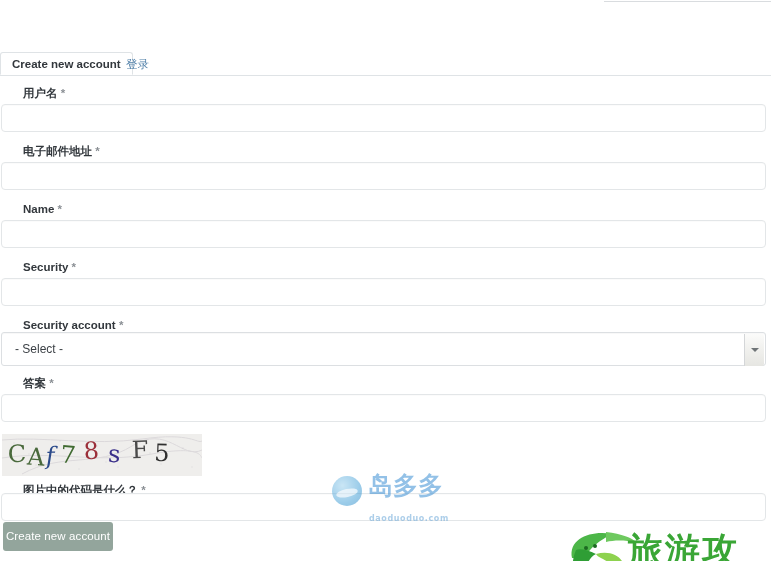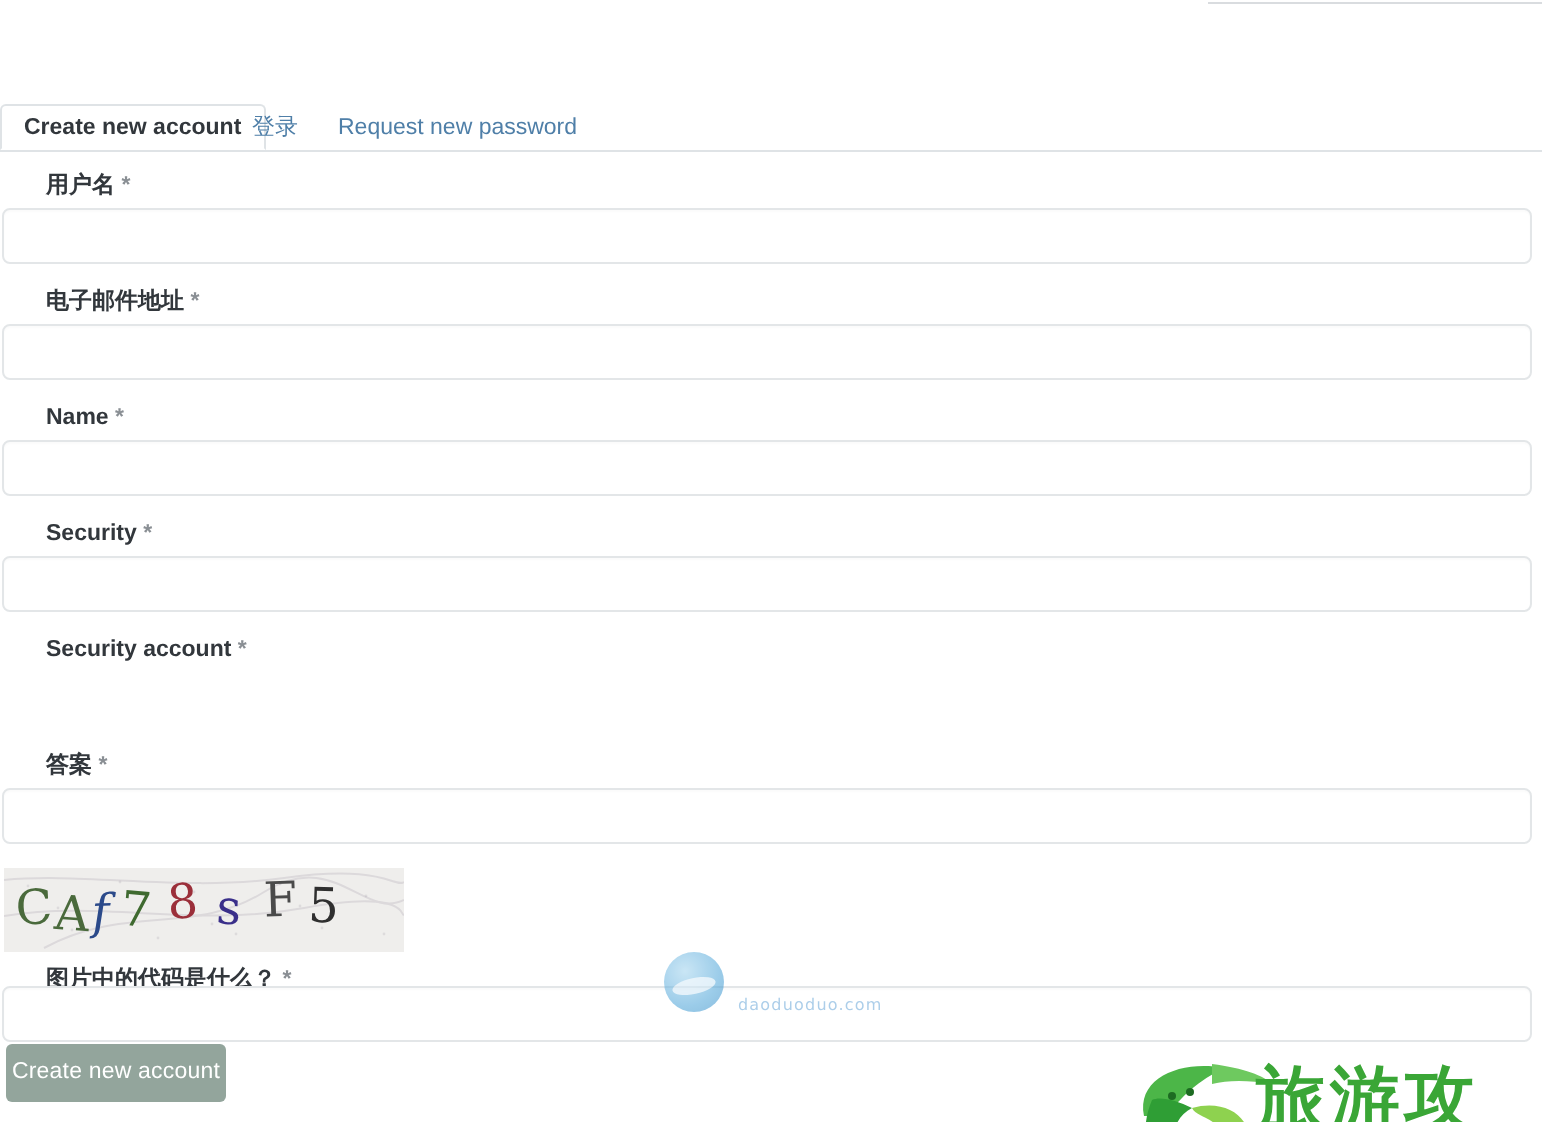--- a/index.html
+++ b/index.html
@@ -207,25 +207,26 @@
     font-size: 25px;
     font-weight: 700;
     color: #3b8fd4;
     letter-spacing: 0px;
     font-family: "DejaVu Sans", sans-serif;
     line-height: 28px;
   }
   .wm-center .wm-sub {
     position: absolute;
     left: 37px;
-    top: 24px;
+    top: 40px;
     font-size: 8px;
     color: #6aa7d8;
     letter-spacing: 0.6px;
     font-family: "DejaVu Sans", sans-serif;
+    font-weight: bold;
   }
   .wm-center .wm-globe {
     position: absolute;
     left: 0px;
     top: 2px;
     width: 30px;
     height: 30px;
     border-radius: 50%;
     background: radial-gradient(circle at 35% 32%, #9fd2ee 0%, #4aa3d8 62%, #2a86c4 100%);
   }
@@ -289,23 +290,20 @@
   <div class="top-rule"></div>
 
 
   <div class="tabs">
     <div class="tab active">
       <span>Create new account</span>
     </div>
     <div class="tab link tab-login">
       <span>登录</span>
     </div>
-    <div class="tab link tab-request">
-      <span>Request new password</span>
-    </div>
   </div>
 
   <div class="field-label" style="top:86px">
     <span>用户名</span>
     <span class="req">*</span>
   </div>
   <input class="text-input" style="top: 104px;" type="text" value="">
 
   <div class="field-label" style="top:144px">
     <span>电子邮件地址</span>
@@ -321,20 +319,26 @@
 
   <div class="field-label" style="top:260px">
     <span>Security</span>
     <span class="req">*</span>
   </div>
   <input class="text-input" style="top: 278px;" type="text" value="">
 
   <div class="field-label" style="top:318px">
     <span>Security account</span>
     <span class="req">*</span>
+  </div>
+  <div class="select-wrap" style="top:332px">
+    <span class="select-value">- Select -</span>
+    <span class="select-button">
+      <span class="select-arrow"></span>
+    </span>
   </div>
 
   <div class="field-label" style="top:376px">
     <span>答案</span>
     <span class="req">*</span>
   </div>
   <input class="text-input" style="top: 394px;" type="text" value="">
 
   <div class="captcha-img">
     <svg width="200" height="42" viewBox="0 0 200 42" xmlns="http://www.w3.org/2000/svg">
@@ -376,20 +380,21 @@
   <div class="field-label" style="top:483px">
     <span>图片中的代码是什么？</span>
     <span class="req">*</span>
   </div>
   <input class="text-input" style="top: 493px;" type="text" value="">
 
   <button class="submit-btn">Create new account</button>
 
   <div class="wm-center">
     <span class="wm-globe"></span>
+    <span class="wm-text">岛多多</span>
     <span class="wm-sub">daoduoduo.com</span>
   </div>
 
   <div class="wm-bottom">
     <svg class="wm-leaf" viewBox="0 0 72 66" xmlns="http://www.w3.org/2000/svg">
       <path d="M6 30 C 2 10, 26 2, 46 6 C 34 12, 24 20, 18 30 Z" fill="#4cb648"></path>
       <path d="M40 4 C 56 6, 66 10, 70 14 C 58 12, 48 12, 40 14 Z" fill="#6ec95f"></path>
       <path d="M10 22 C 4 36, 6 52, 18 60 C 30 66, 46 60, 52 50 C 44 56, 30 56, 24 48 C 18 40, 22 30, 30 26 C 22 22, 14 20, 10 22 Z" fill="#2f9e35"></path>
       <path d="M30 26 C 44 22, 56 28, 58 38 C 60 48, 50 56, 40 56 C 48 50, 50 42, 44 36 C 38 30, 32 30, 30 26 Z" fill="#8ed24f"></path>
       <circle cx="20" cy="20" r="2" fill="#1d6b22"></circle>

